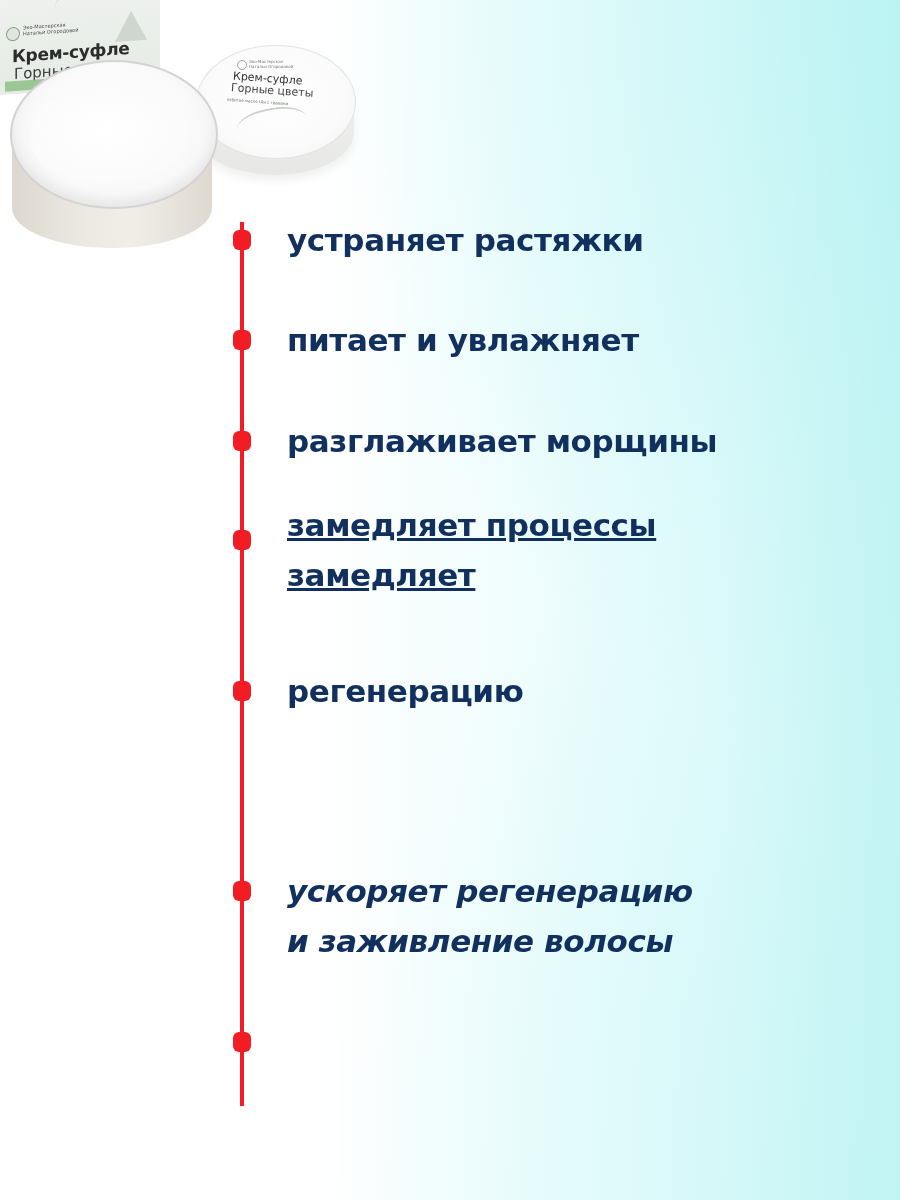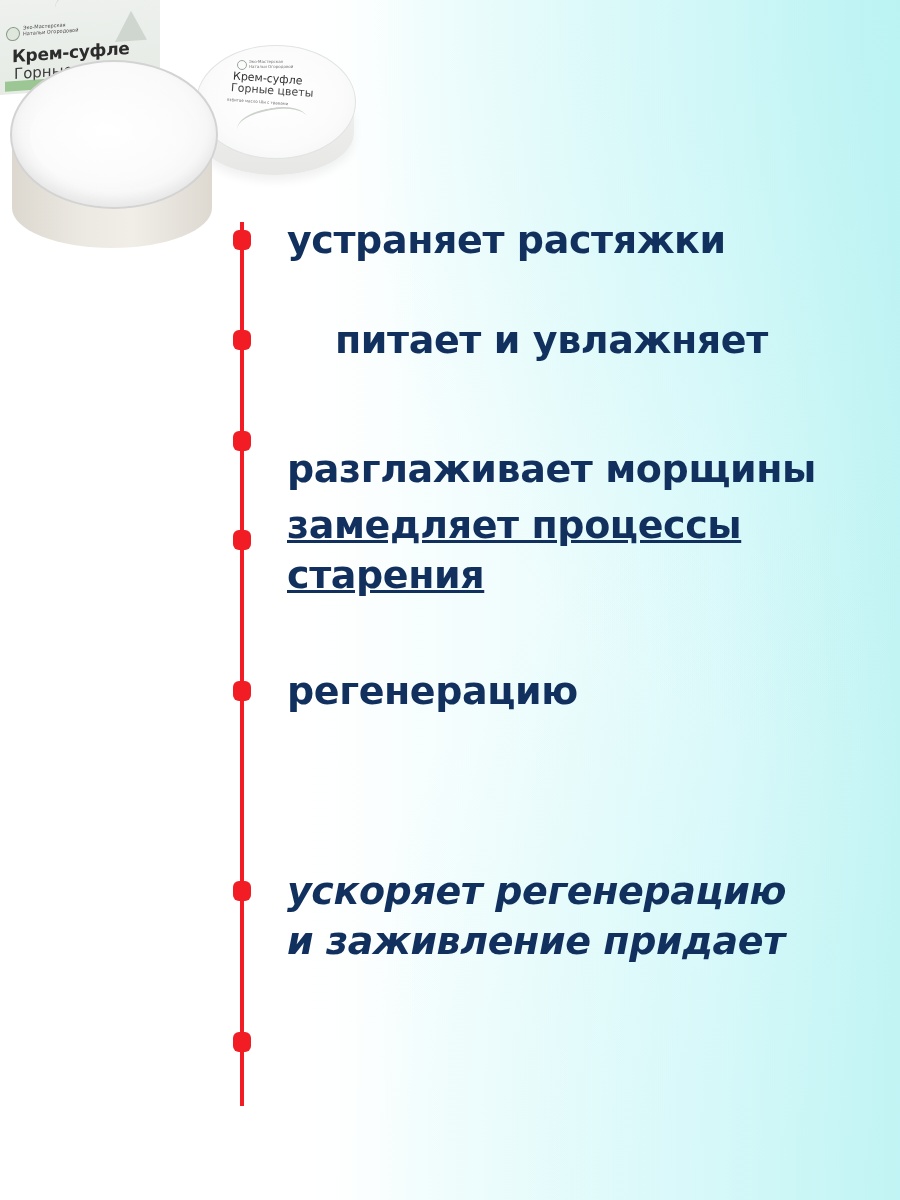--- a/index.html
+++ b/index.html
@@ -219,21 +219,21 @@
       border-radius: 6px;
       background: #f21d24;
     }
 
     .benefit {
       position: absolute;
       left: 287px;
       margin: 0;
       font-family: "DejaVu Sans", sans-serif;
       font-weight: bold;
-      font-size: 38px;
+      font-size: 31px;
       line-height: 50px;
       color: #12305e;
       letter-spacing: -0.4px;
       white-space: nowrap;
     }
     .benefit span {
       display: block;
     }
   </style>
 </head>
@@ -285,31 +285,31 @@
 <div class="timeline-dot" style="top:330px;"></div>
 <div class="timeline-dot" style="top:431px;"></div>
 <div class="timeline-dot" style="top:530px;"></div>
 <div class="timeline-dot" style="top:681px;"></div>
 <div class="timeline-dot" style="top:881px;"></div>
 <div class="timeline-dot" style="top:1032px;"></div>
 
 <div class="benefit" style="top:215px;">
   <span>устраняет растяжки</span>
 </div>
-<div class="benefit" style="top:315px;margin-left:48px;">
+<div class="benefit" style="top:315px;">
   <span>питает и увлажняет</span>
 </div>
-<div class="benefit" style="top:416px;margin-top:28px;">
+<div class="benefit" style="top:416px;">
   <span>разглаживает морщины</span>
 </div>
 <div class="benefit" style="top:500px;text-decoration:underline;">
   <span>замедляет процессы</span>
-  <span>старения</span>
+  <span>замедляет</span>
 </div>
 <div class="benefit" style="top:666px;">
   <span>регенерацию</span>
 </div>
 <div class="benefit" style="top:866px;font-style:italic;">
   <span>ускоряет регенерацию</span>
-  <span>и заживление придает</span>
+  <span>и заживление волосы</span>
 </div>
 <div class="benefit" style="top:1017px;">
 </div>
 
 </body></html>

